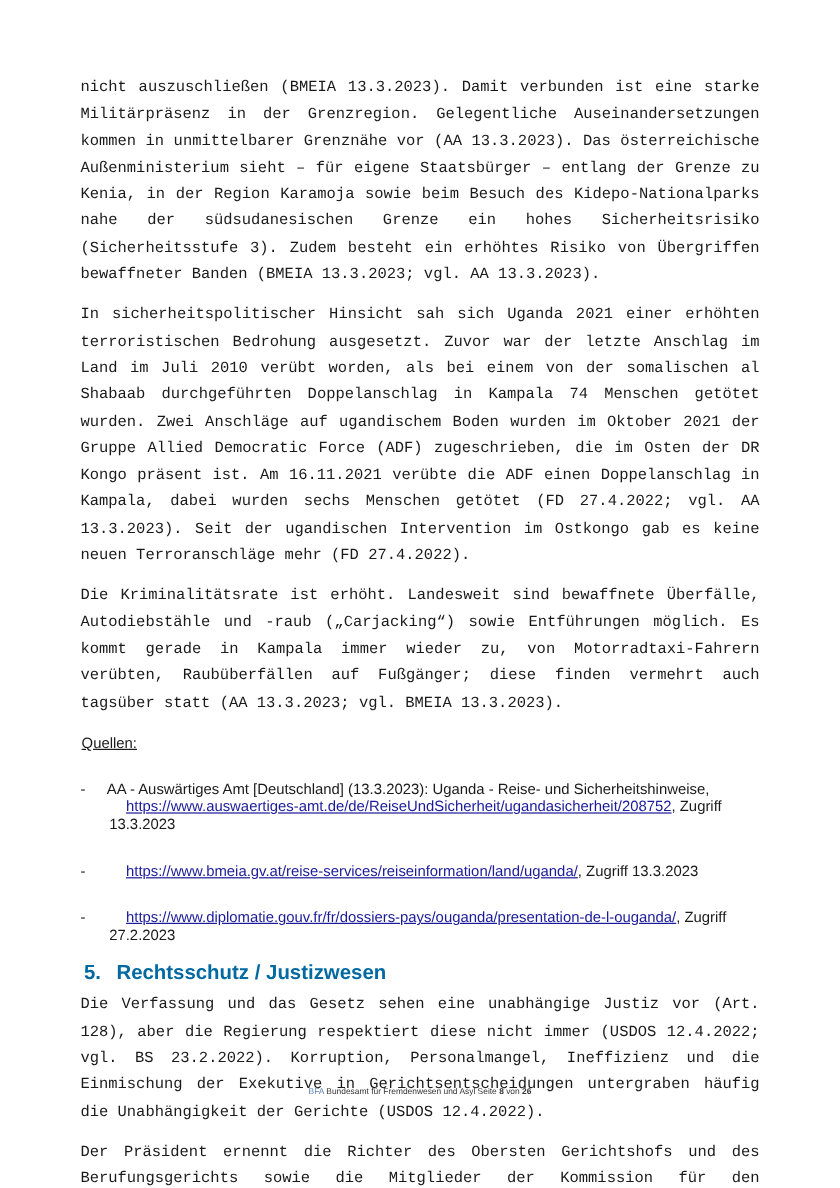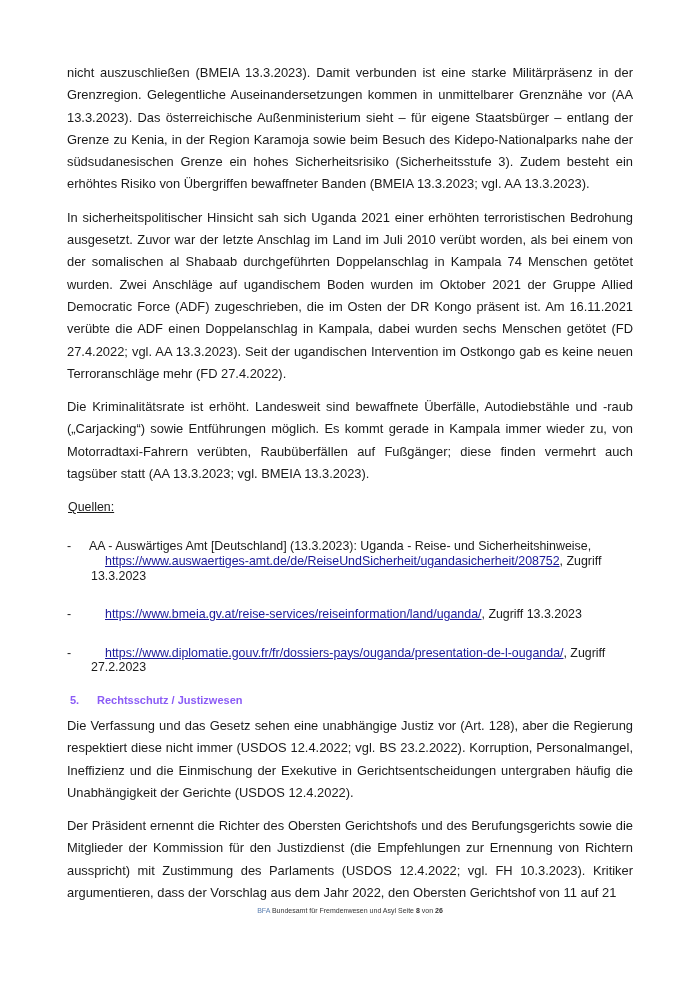--- a/index.html
+++ b/index.html
@@ -1,27 +1,27 @@
 <!DOCTYPE html>
 <html><head>
 <meta charset="utf-8">
 <style>
   html, body { margin: 0; padding: 0; background: #ffffff; }
   body { width: 700px; height: 990px; position: relative; overflow: hidden;
          font-family: "Liberation Sans", sans-serif; color: #1a1a1a; }
   .page { position: absolute; left: 67px; top: 62px; width: 566px; }
-  .para { font-size: 12.9px; line-height: 22.3px; text-align: justify; margin: 0 0 11px 0; }
+  .para { font-size: 12.9px; line-height: 22.3px; text-align: justify; margin: 0 0 11px 0; font-family: Liberation Mono, monospace; }
   .sources-title { font-size: 12.4px; margin: 0 0 4px 1px; text-decoration: underline; line-height: 16px; }
   .src-list { margin: 0 0 16px 0; padding: 0; list-style: none; }
   .src-item { position: relative; padding-left: 22px; font-size: 12.4px; line-height: 14.6px; }
   .src-dash { position: absolute; left: 0; top: 0; }
   .src-body { display: block; padding-left: 2px; margin-top: 24px; }
   .src-head { display: block; margin-left: -2px; }
   .src-link { color: #1a1a9a; text-decoration: underline; padding-left: 14px; }
-  .heading { font-size: 11px; font-weight: bold; color: #8b5cf6; margin: 0 0 6px 3px; line-height: 18px; }
+  .heading { font-size: 17px; font-weight: bold; color: #0369a1; margin: 0 0 6px 3px; line-height: 18px; }
   .heading .num { display: inline-block; width: 27px; }
   .footer { position: absolute; left: 0; width: 700px; top: 907px; text-align: center; font-size: 7px; color: #333; }
   .footer .brand { color: #5a7fb0; }
   .footer b { font-weight: bold; }
 </style>
 </head>
 <body>
 
 <div class="page">
   <p class="para">nicht auszuschließen (BMEIA 13.3.2023). Damit verbunden ist eine starke Militärpräsenz in der Grenzregion. Gelegentliche Auseinandersetzungen kommen in unmittelbarer Grenznähe vor (AA 13.3.2023). Das österreichische Außenministerium sieht – für eigene Staatsbürger – entlang der Grenze zu Kenia, in der Region Karamoja sowie beim Besuch des Kidepo-Nationalparks nahe der südsudanesischen Grenze ein hohes Sicherheitsrisiko (Sicherheitsstufe 3). Zudem besteht ein erhöhtes Risiko von Übergriffen bewaffneter Banden (BMEIA 13.3.2023; vgl. AA 13.3.2023).</p>

